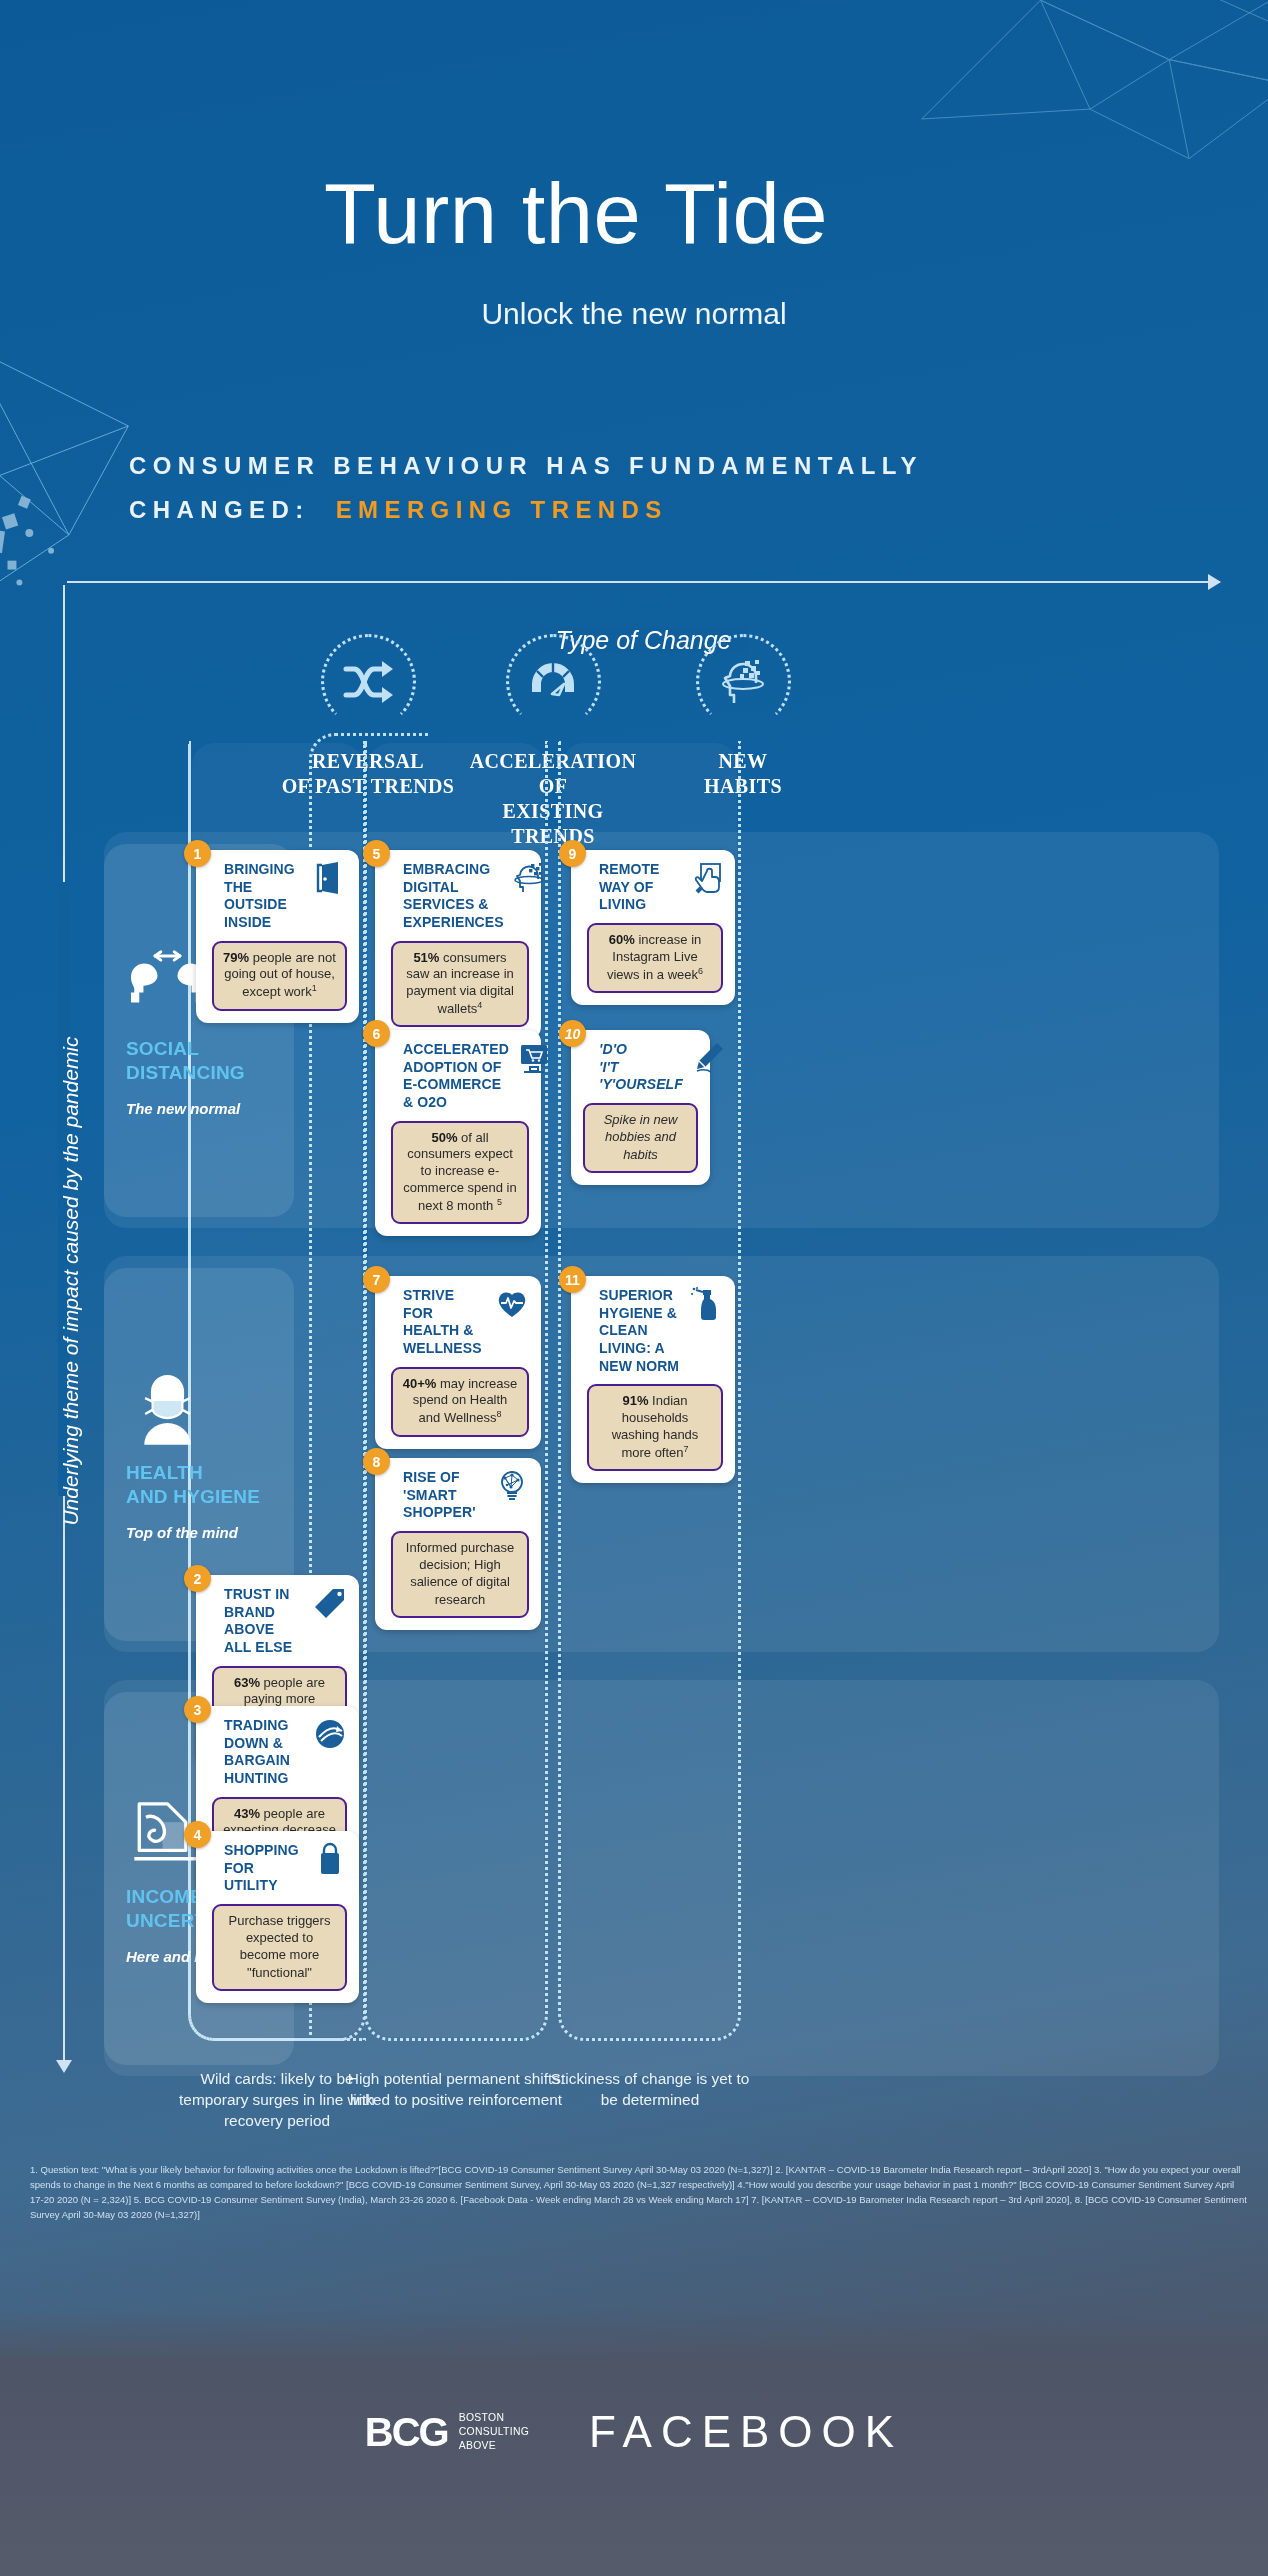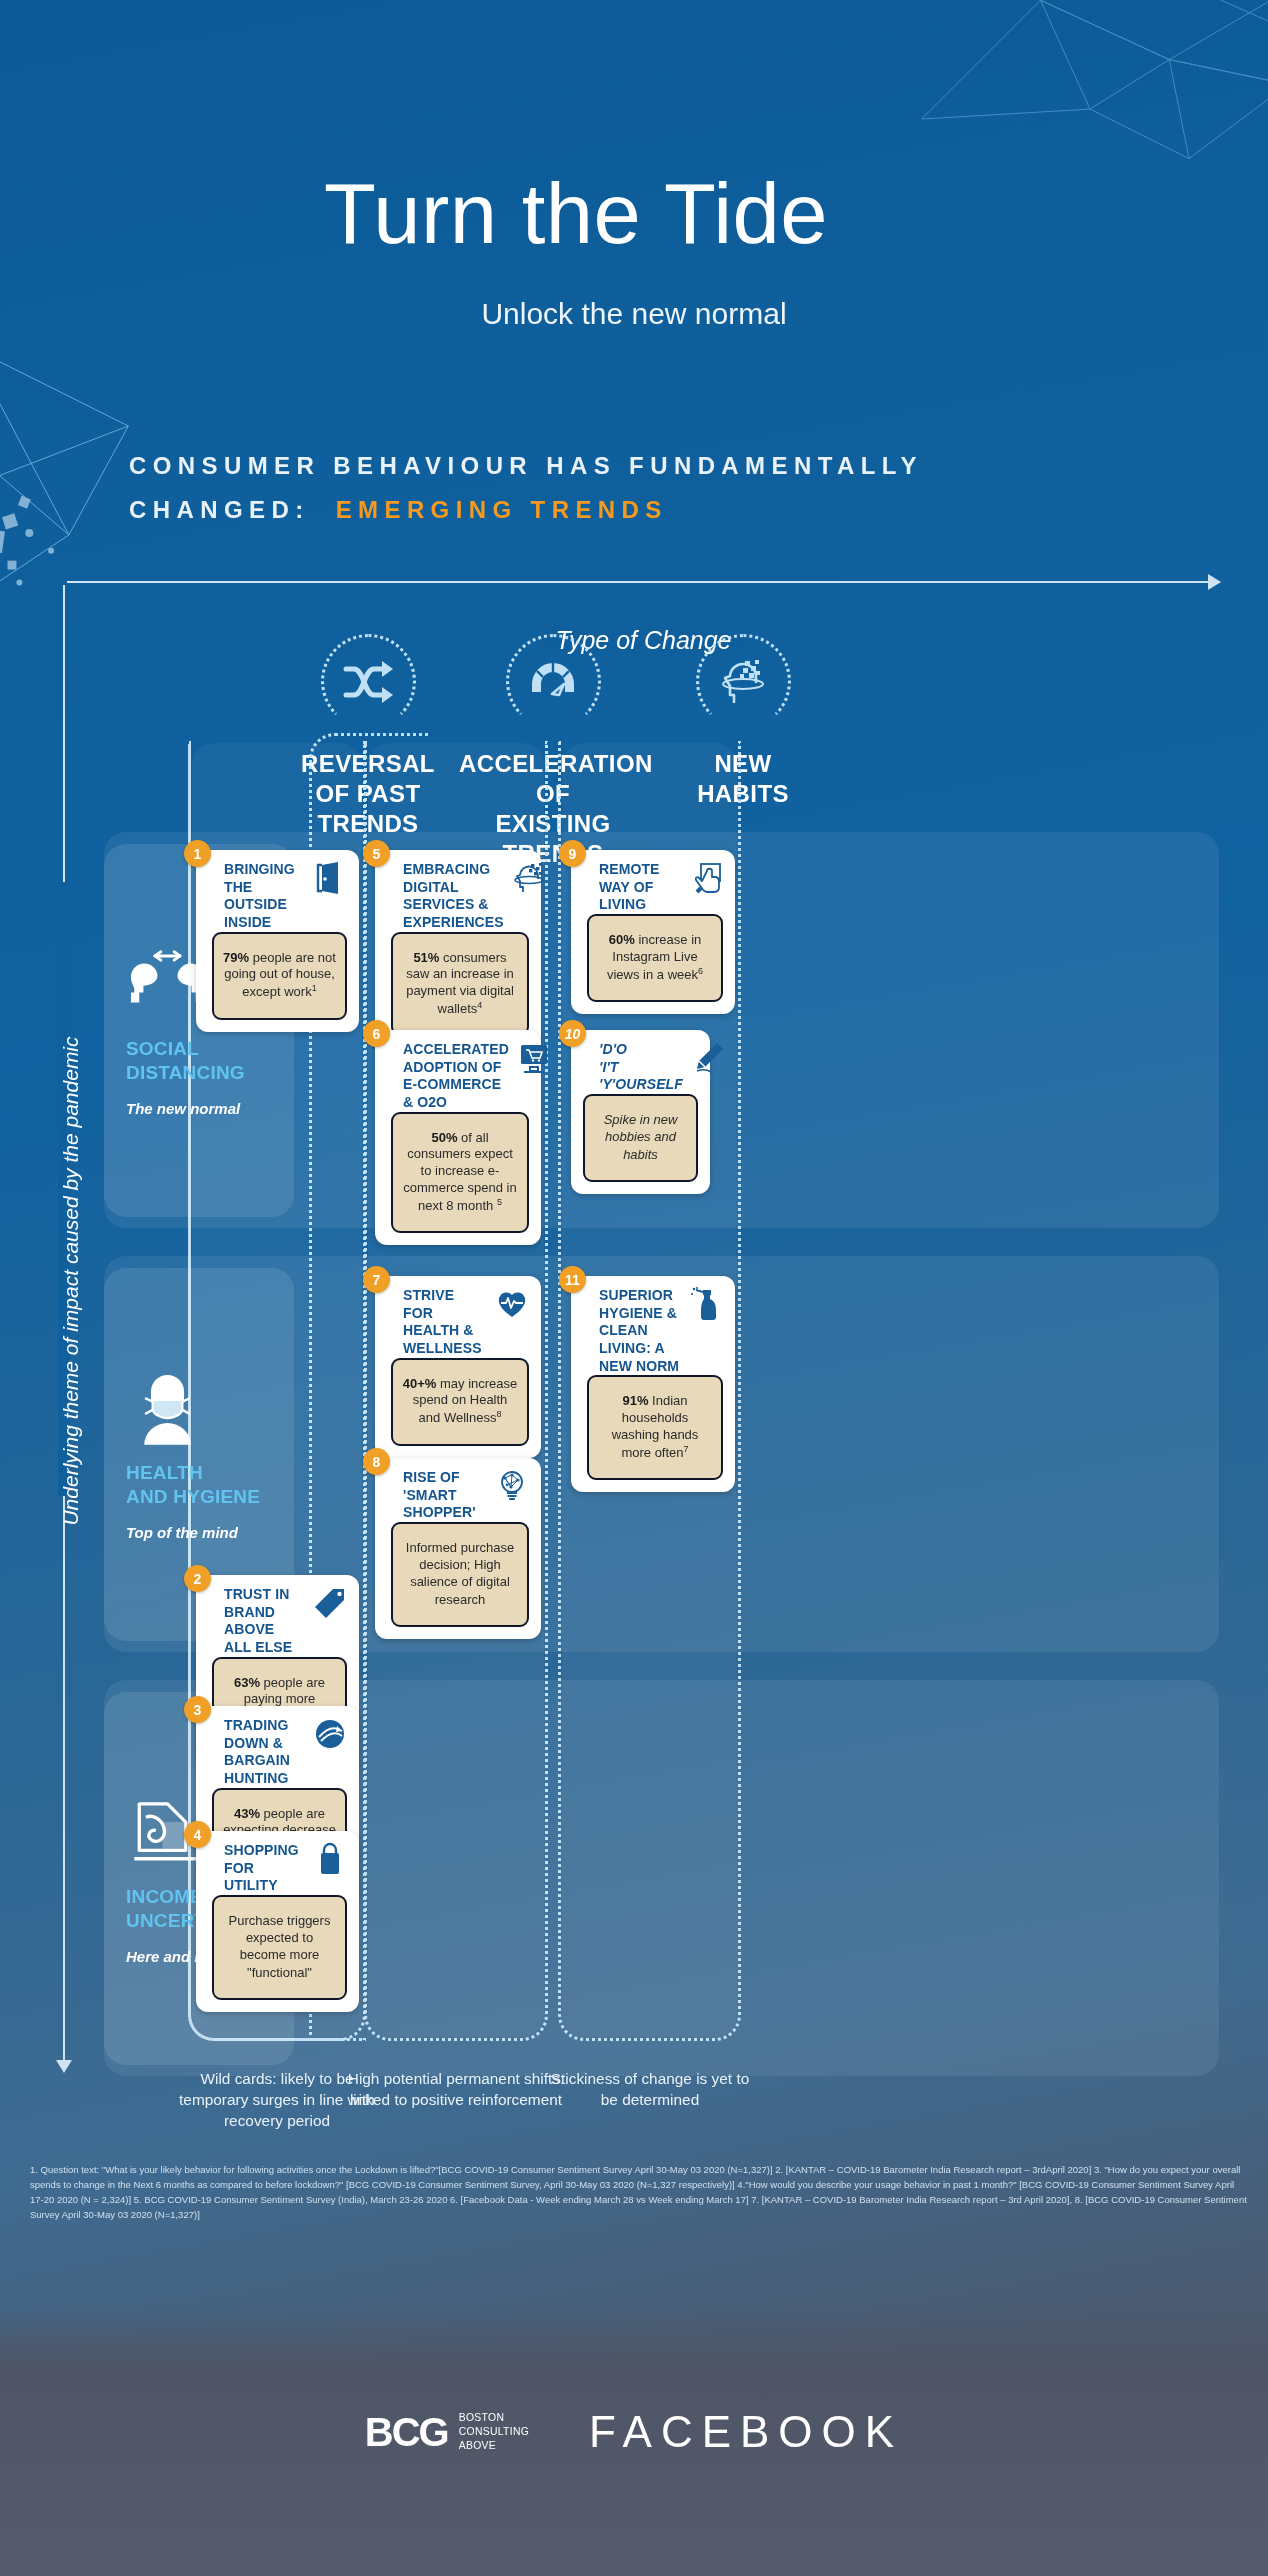--- a/index.html
+++ b/index.html
@@ -65,22 +65,22 @@
   }
 
   
   .colhead { position: absolute; width: 188px; text-align: center; }
   .colhead .bulb {
     position: relative; margin: 0 auto; width: 95px; height: 95px; border-radius: 50%;
     border: 3px dotted #bfe0f5; border-bottom-color: transparent;
     display: flex; align-items: center; justify-content: center;
   }
   .colhead .lbl {
-    margin-top: 20px; font-size: 24px; font-weight: 700; color: #ffffff;
-    letter-spacing: 0.4px; line-height: 1.25;
+    margin-top: 20px; font-size: 20px; font-weight: 700; color: #ffffff;
+    letter-spacing: 0.4px; line-height: 1.25; font-family: Liberation Serif, serif;
   }
 
   
   .coloutline {
     position: absolute; border: 3px dotted #bfe0f5; border-radius: 26px;
   }
   .colshade { position: absolute; border-radius: 22px; background: rgba(255,255,255,.045); }
 
   
   .rowband { position: absolute; left: 104px; width: 1115px; border-radius: 22px; }
@@ -107,22 +107,22 @@
     display: flex; align-items: center; justify-content: center;
     box-shadow: 0 1px 3px rgba(0,0,0,.28); z-index: 3;
   }
   .card .chead { display: flex; align-items: flex-start; justify-content: space-between; gap: 8px; }
   .card .ctitle {
     font-size: 14px; font-weight: 700; color: #14558f; line-height: 1.26;
     letter-spacing: 0.1px; text-transform: uppercase; padding-left: 12px; flex: 1;
   }
   .card .cicon { width: 34px; height: 34px; flex: 0 0 34px; }
   .card .stat {
-    background: #e8d9ba; border: 2px solid #0f172a; border-radius: 9px;
-    padding: 16px 8px; text-align: center; font-size: 13px; color: #2b2b2b; line-height: 1.3;
+    margin-top: 9px; background: #e8d9ba; border: 2px solid #4c1d95; border-radius: 9px;
+    padding: 7px 8px; text-align: center; font-size: 13px; color: #2b2b2b; line-height: 1.3;
   }
   .card .stat b { font-weight: 700; color: #1a1a1a; }
   .card .stat sup { font-size: 9px; }
 
   
   .cap {
     position: absolute; text-align: center; color: #eaf3fa;
     font-size: 15.4px; line-height: 1.35; width: 218px;
   }
 

